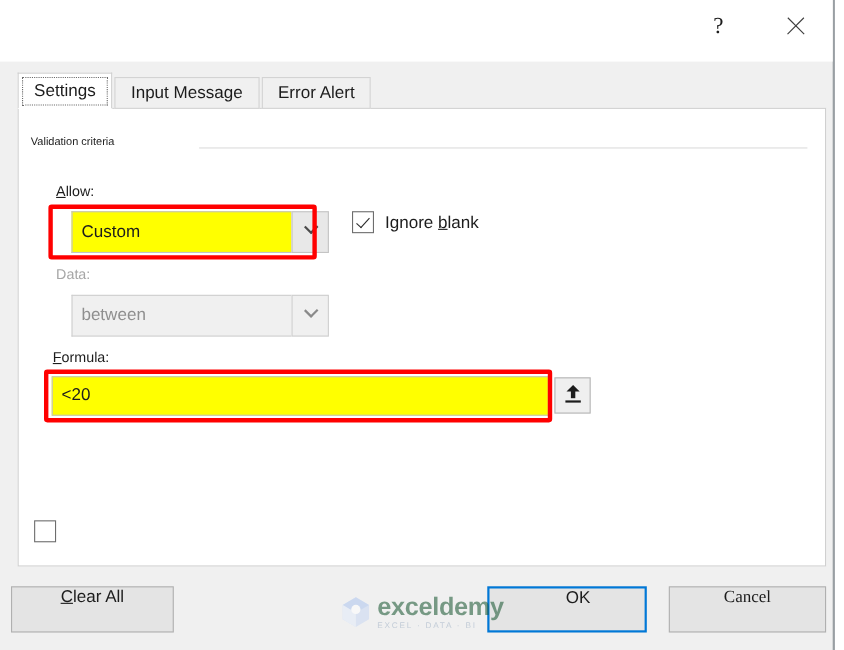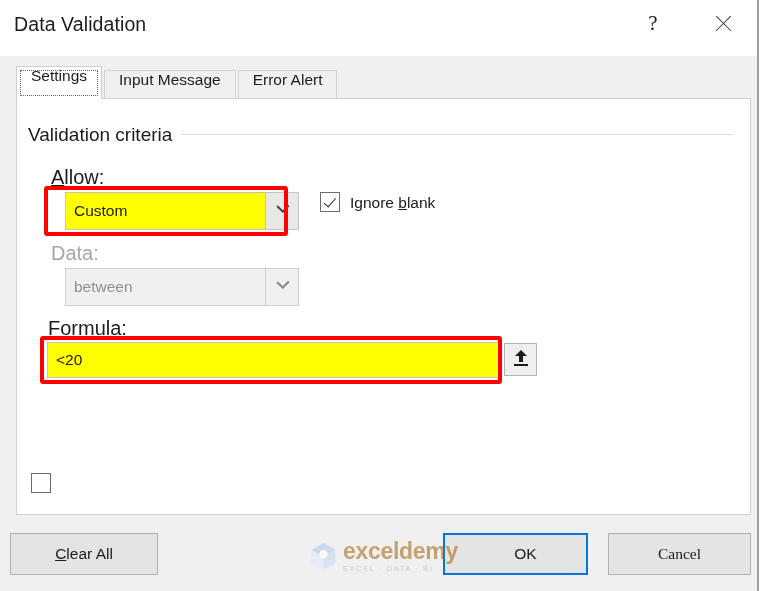--- a/index.html
+++ b/index.html
@@ -83,20 +83,21 @@
     top: 67px;
     height: 32px;
     display: flex;
     align-items: flex-end;
     z-index: 3;
   }
   .tab {
     height: 29px;
     box-sizing: border-box;
     display: flex;
+    align-items: center;
     justify-content: center;
     font-size: 15.5px;
     color: #1c1c1c;
     background: #f0f0f0;
     border: 1px solid #d3d3d3;
     margin-right: 2px;
     padding: 0 14px;
   }
   .tab.active {
     height: 33px;
@@ -125,39 +126,39 @@
     background: #ffffff;
     border: 1px solid #d0d0d0;
     box-sizing: border-box;
   }
 
   
   .group-label {
     position: absolute;
     left: 28px;
     top: 124px;
-    font-size: 19px;
+    font-size: 10px;
     color: #1c1c1c;
     background: #ffffff;
     padding-right: 6px;
     z-index: 2;
   }
   .group-line {
     position: absolute;
     left: 181px;
     top: 134px;
     width: 553px;
     height: 1px;
     background: #dcdcdc;
   }
 
   
   .field-label {
     position: absolute;
-    font-size: 20px;
+    font-size: 13px;
     color: #1c1c1c;
     white-space: nowrap;
   }
   .field-label.disabled { color: #a6a6a6; }
   .acc { text-decoration: underline; }
 
   
   .combo {
     position: absolute;
     box-sizing: border-box;
@@ -339,21 +340,21 @@
   #annot-allow   { left: 44px; top: 186px; width: 244px; height: 50px; }
   #annot-formula { left: 40px; top: 336px; width: 462px; height: 48px; }
 
   
   .btn {
     position: absolute;
     box-sizing: border-box;
     background: #e4e4e4;
     border: 1px solid #b0b0b0;
     display: flex;
-    align-items: center;
+    align-items: flex-start;
     justify-content: center;
     font-size: 15.5px;
     color: #1c1c1c;
   }
   #clear-all-btn { left: 10px;  top: 533px; width: 148px; height: 42px; }
   #ok-btn {
     left: 443px; top: 533px; width: 145px; height: 42px;
     border: 2px solid #0078d7;
     padding-left: 20px;
   }
@@ -377,37 +378,36 @@
     position: relative;
     flex: none;
   }
   #watermark .wm-text {
     margin-left: 6px;
     line-height: 1;
   }
   #watermark .wm-name {
     font-size: 23px;
     font-weight: bold;
-    color: #a16207;
+    color: #14532d;
     letter-spacing: -0.3px;
   }
   #watermark .wm-tag {
     font-size: 7.5px;
     color: #9fb0c4;
     letter-spacing: 1.6px;
     margin-top: 2px;
   }
 </style>
 </head>
 <body>
 
 <div class="dialog">
 
   <div class="titlebar">
-    <div class="title-text">Data Validation</div>
 
     <div class="titlebar-btn help-btn">
       <span class="help-glyph">?</span>
     </div>
 
     <div class="titlebar-btn close-btn">
       <span class="close-glyph"></span>
     </div>
   </div>
 

